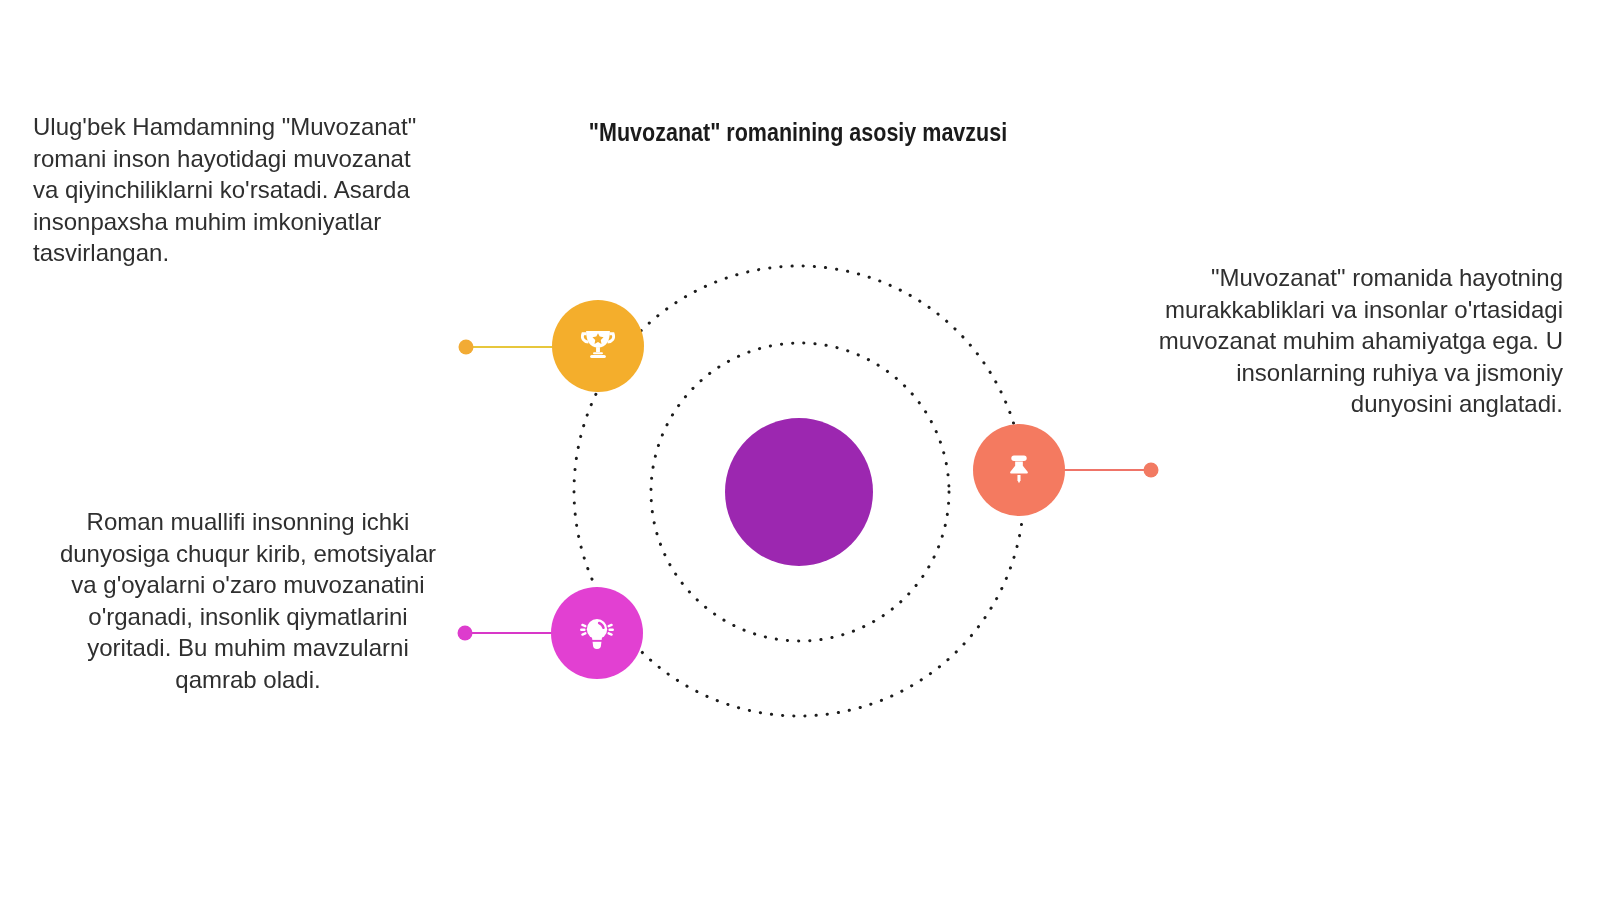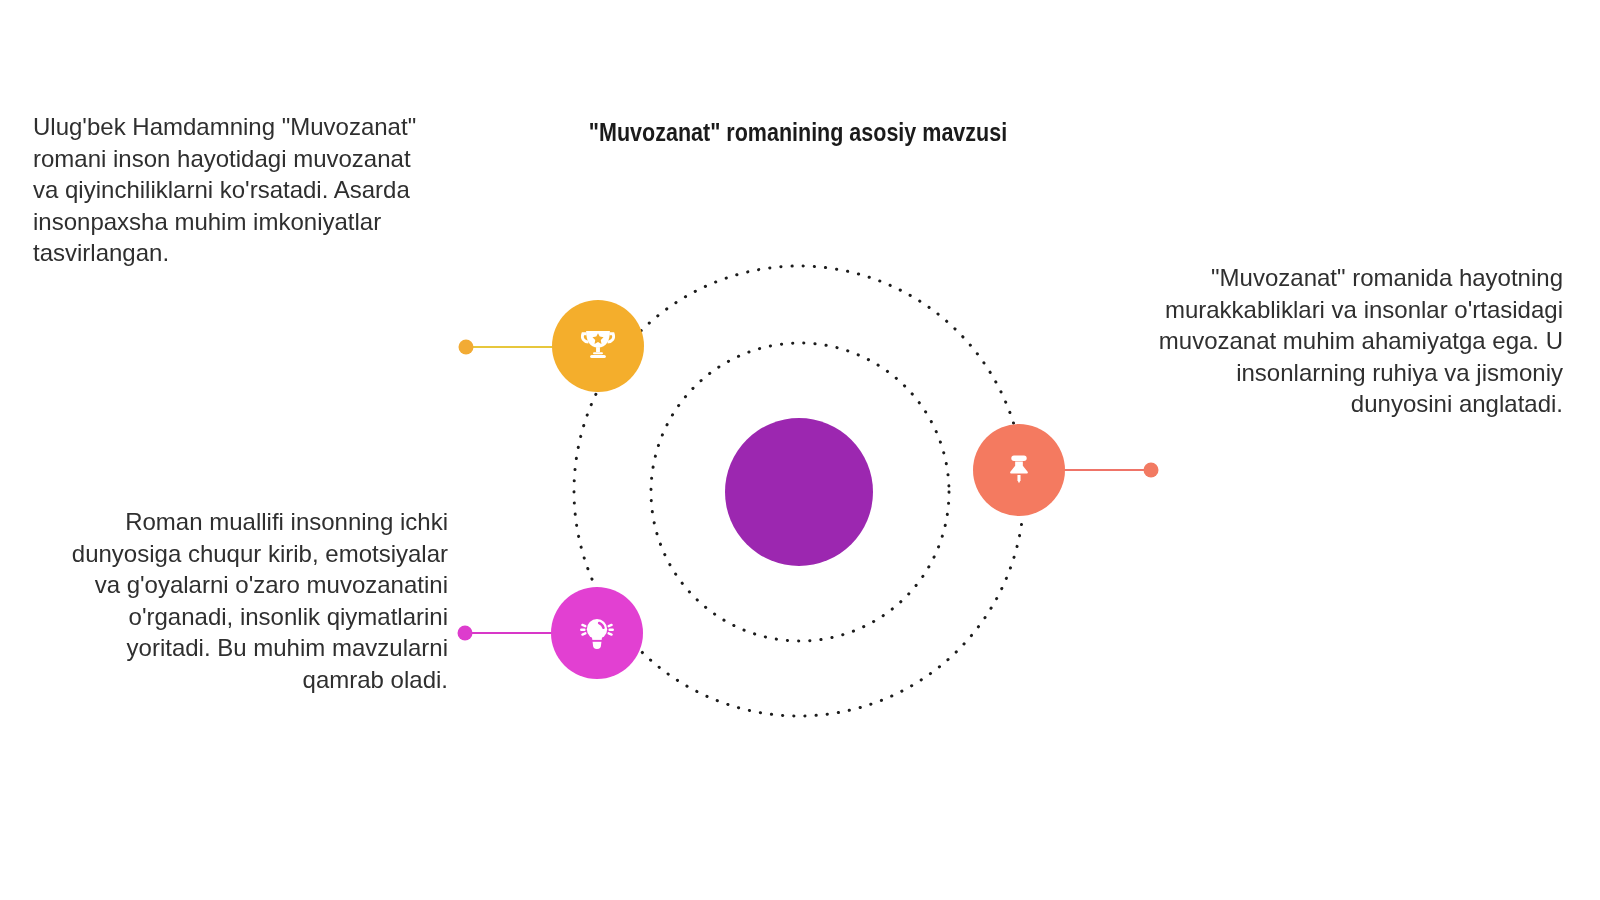--- a/index.html
+++ b/index.html
@@ -16,21 +16,21 @@
     transform:scaleX(.86); letter-spacing:0;
     z-index:4;
   }
 
   .para {
     position:absolute; margin:0; font-size:24px; line-height:31.5px;
     color:#2f2f2f; z-index:4;
   }
   .para.top-left   { top:111px; left:33px;  width:400px; text-align:left; }
   .para.right      { top:262px; right:37px; width:430px; text-align:right; }
-  .para.bottom-left{ top:506px; left:48px;  width:400px; text-align:right; }
+  .para.bottom-left{ top:506px; left:48px;  width:400px; text-align:center; }
 
   .diagram-svg { position:absolute; top:0; left:0; z-index:1; }
 
   .badge {
     position:absolute; width:92px; height:92px; border-radius:50%;
     display:flex; align-items:center; justify-content:center; z-index:2;
   }
   .badge.trophy   { left:552px; top:300px; }
   .badge.bulb     { left:551px; top:587px; }
   .badge.pin      { left:973px; top:424px; }

